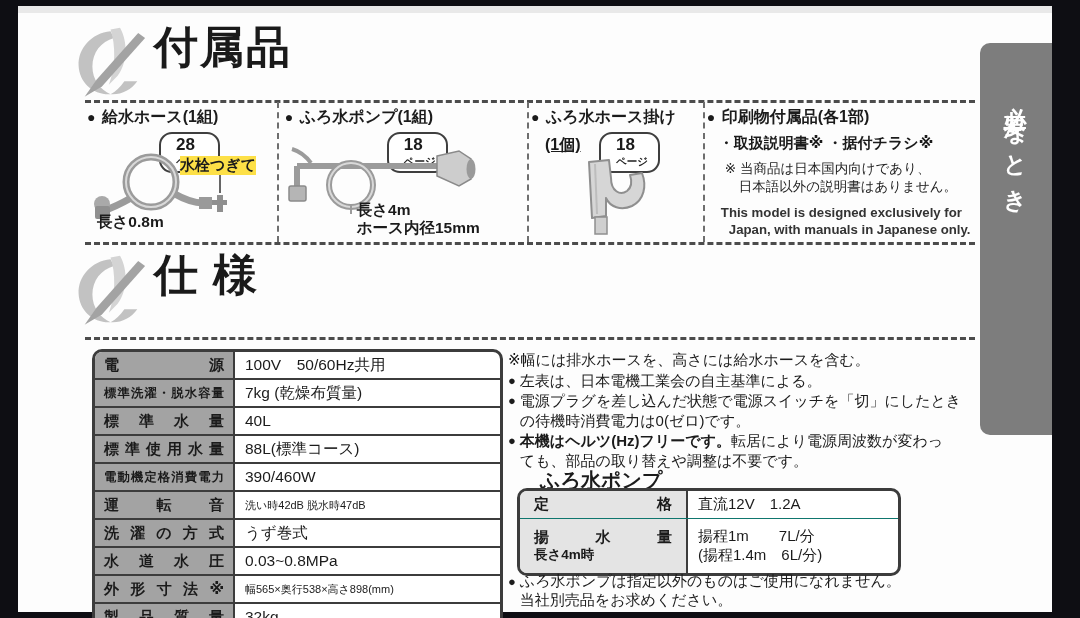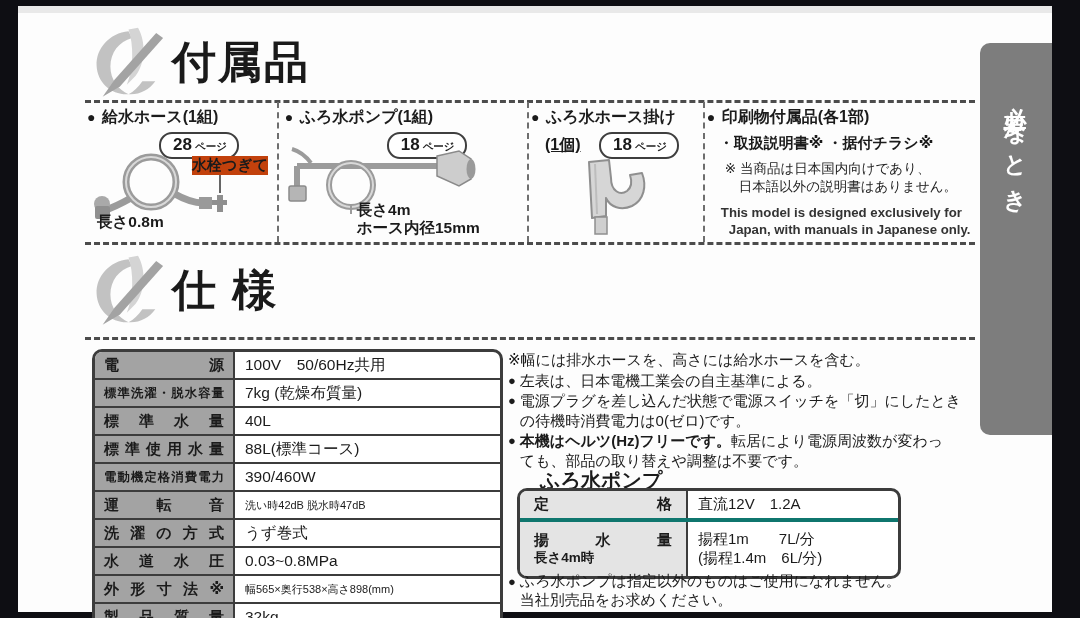--- a/index.html
+++ b/index.html
@@ -13,35 +13,35 @@
   .page-top-edge { position:absolute; left:0; top:0; width:100%; height:7px; background:#e9e9e9; }
 
   
   .side-tab { position:absolute; left:962px; top:37px; width:72px; height:392px;
     background:#7d7d7d; border-radius:10px 0 0 10px; }
   .side-tab-label { position:absolute; top:46px; left:50%; transform:translateX(-50%);
     writing-mode:vertical-rl; text-orientation:upright; color:#ffffff;
     font-size:23px; font-weight:bold; letter-spacing:8px; }
 
   
-  .sec-head { position:absolute; left:70px; display:flex; align-items:center; }
+  .sec-head { position:absolute; left:52px; display:flex; align-items:flex-start;font-family:Liberation Serif, serif; }
   .sec-head .logo { flex:0 0 auto; }
   .sec-title { font-size:44px; font-weight:bold; color:#1a1a1a; letter-spacing:2px;
     margin-left:-4px; line-height:1; padding-bottom:4px; }
 
   .dash-line { position:absolute; left:67px; width:890px; border-top:3px dashed #4c4c4c; }
 
   
   .acc-row { position:absolute; left:67px; top:96px; width:890px; height:140px; display:flex; }
   .acc-col { position:relative; height:140px; }
   .acc-col.sep { border-right:2px dashed #6e6e6e; }
   .acc-title { position:absolute; top:5px; left:2px; font-size:16px; font-weight:bold; white-space:nowrap; }
   .acc-title .bullet { font-size:14px; margin-right:2px; }
   .page-badge { position:absolute; display:inline-flex; align-items:baseline;
-    border:2px solid #3f3f3f; border-radius:13px; padding:1px 10px 2px 12px; background:#fff; }
+    border:2px solid #3f3f3f; border-radius:13px; padding:1px 10px 2px 12px; background:#fff;flex-direction:column; }
   .badge-num { font-size:17px; font-weight:bold; }
   .badge-unit { font-size:10.5px; font-weight:bold; margin-left:3px; }
   .small-label { position:absolute; font-size:15px; font-weight:bold; white-space:nowrap; }
   .dim-label { position:absolute; font-size:15.5px; font-weight:bold; white-space:nowrap; }
   .note-sm { position:absolute; font-size:13.5px; color:#222; white-space:nowrap; }
   .note-en { position:absolute; font-size:13.2px; font-weight:bold; color:#333; white-space:nowrap; }
 
   
   .spec-table { position:absolute; left:74px; top:343px; width:405px;
     border:3px solid #3c3c3c; border-radius:10px; overflow:hidden; background:#fff; }
@@ -59,21 +59,21 @@
   .notes { position:absolute; left:490px; top:344px; width:470px; font-size:15px; line-height:1.3; }
   .note-line { margin-bottom:1px; }
   .note-item { display:flex; margin-bottom:1px; }
   .note-item .b { flex:0 0 auto; font-size:13px; padding-top:2px; margin-right:4px; }
   .note-bold { font-weight:bold; }
 
   
   .pump-title { position:absolute; left:522px; top:461px; font-size:20px; font-weight:bold; }
   .pump-table { position:absolute; left:499px; top:482px; width:378px;
     border:3px solid #3c3c3c; border-radius:10px; overflow:hidden; background:#fff; }
-  .pump-row { display:flex; border-bottom:4px solid #0f766e; }
+  .pump-row { display:flex; border-bottom:1px solid #0f766e; }
   .pump-row:last-child { border-bottom:none; }
   .pump-row .lab { width:168px; flex:0 0 168px; background:#e4e4e4; border-right:2px solid #3c3c3c;
     padding:2px 14px; box-sizing:border-box; display:flex; flex-direction:column; justify-content:center; }
   .pump-row .lab .main { font-size:15px; font-weight:bold; text-align:justify; text-align-last:justify; }
   .pump-row .lab .sub { font-size:13.5px; font-weight:bold; margin-top:-1px; }
   .pump-row .val { flex:1; padding:2px 10px; display:flex; flex-direction:column; justify-content:center; font-size:15px; }
   .pump-row.r1 { height:27px; }
   .pump-row.r2 { height:54px;border-radius:6px; }
   .pump-note { position:absolute; left:490px; top:566px; width:480px; display:flex; font-size:15px; line-height:1.25; }
   .pump-note .b { flex:0 0 auto; font-size:13px; padding-top:2px; margin-right:4px; }
@@ -120,21 +120,21 @@
           </g>
           <circle cx="58" cy="34" r="25" stroke="#d9d9d9" stroke-width="2" fill="none"></circle>
           <circle cx="9" cy="56" r="8" fill="#a9a9a9"></circle>
           <rect x="2" y="58" width="15" height="13" rx="2" fill="#8f8f8f"></rect>
           <rect x="106" y="49" width="13" height="12" fill="#9a9a9a"></rect>
           <rect x="124" y="47" width="6" height="17" fill="#8f8f8f"></rect>
           <rect x="119" y="52" width="15" height="5" fill="#8f8f8f"></rect>
           <line x1="127" y1="18" x2="127" y2="45" stroke="#333" stroke-width="1.5"></line>
         </svg>
       </span>
-      <span class="small-label" style="left:95px; top:54px; background:#c2410c;margin-left:12px;">水栓つぎて</span>
+      <span class="small-label" style="left:95px; top:54px; background:#fde047;">水栓つぎて</span>
       <span class="dim-label" style="left:12px; top:110px;">長さ0.8m</span>
     </div>
 
     <div class="acc-col sep" style="width:250px;">
       <div class="acc-title" style="left:6px;">
         <span class="bullet">●</span>
         <span>ふろ水ポンプ(1組)</span>
       </div>
       <div class="page-badge" style="top:30px; left:108px;">
         <span class="badge-num">18</span>

